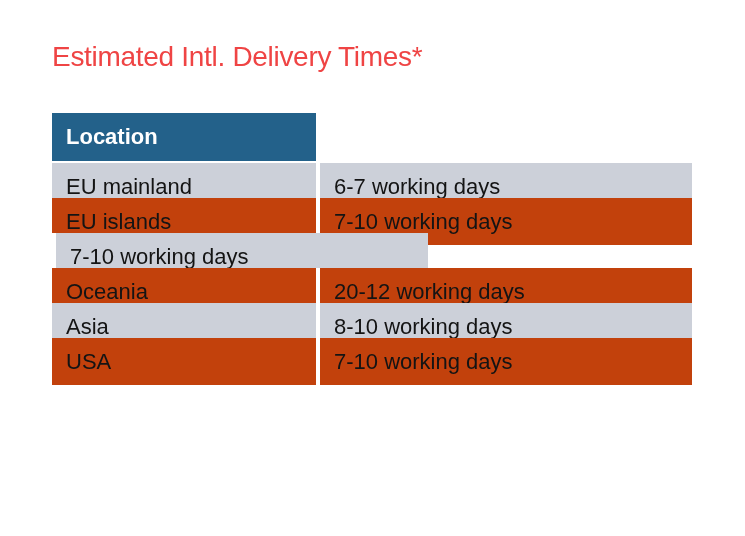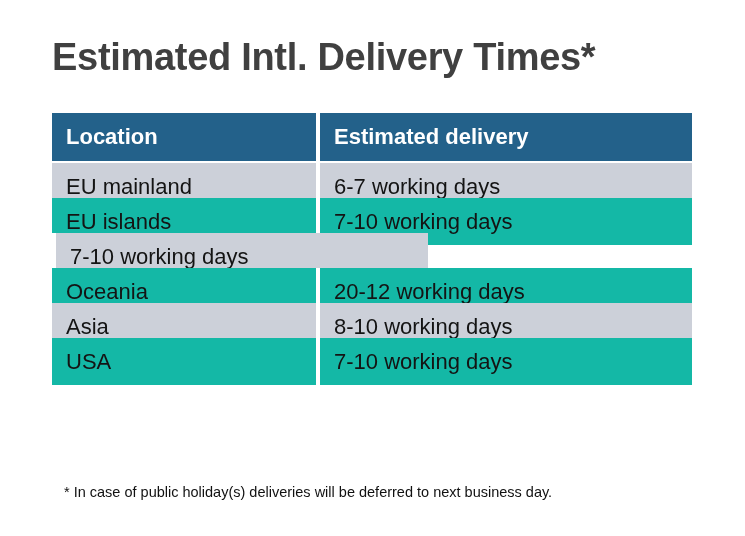--- a/index.html
+++ b/index.html
@@ -20,23 +20,23 @@
     left: 0;
     top: 0;
     width: 745px;
     height: 536px;
   }
 
   .page-title {
     position: absolute;
     left: 52px;
     top: 36px;
-    font-size: 38px;
-    font-weight: bold;
-    color: #404040;
+    font-size: 28px;
+    font-weight: normal;
+    color: #ef4444;
     letter-spacing: -0.3px;
     white-space: nowrap;
     line-height: 42px;
   }
 
   .delivery-table {
     position: absolute;
     left: 52px;
     top: 113px;
     width: 640px;
@@ -92,21 +92,21 @@
   .header-row {
     height: 48px;
     margin-bottom: 2px;
   }
 
   .row-odd .cell {
     background: #ccd0d9;
   }
 
   .row-even .cell {
-    background: #14b8a6;
+    background: #c2410c;
   }
 
   .footnote {
     position: absolute;
     left: 64px;
     top: 482px;
     font-size: 14.5px;
     color: #111111;
     white-space: nowrap;
     line-height: 20px;
@@ -117,21 +117,20 @@
 
 <div id="page-root">
 
   <div class="page-title">Estimated Intl. Delivery Times*</div>
 
   <div class="delivery-table">
 
     <div class="t-row header-row">
       <div class="cell col-location">Location</div>
       <div class="col-spacer"></div>
-      <div class="cell col-delivery">Estimated delivery</div>
     </div>
 
     <div class="t-row row-odd">
       <div class="cell col-location">EU mainland</div>
       <div class="col-spacer"></div>
       <div class="cell col-delivery">6-7 working days</div>
     </div>
 
     <div class="t-row row-even">
       <div class="cell col-location">EU islands</div>
@@ -157,15 +156,14 @@
     </div>
 
     <div class="t-row row-even">
       <div class="cell col-location">USA</div>
       <div class="col-spacer"></div>
       <div class="cell col-delivery">7-10 working days</div>
     </div>
 
   </div>
 
-  <div class="footnote">* In case of public holiday(s) deliveries will be deferred to next business day.</div>
 
 </div>
 
 </body></html>

